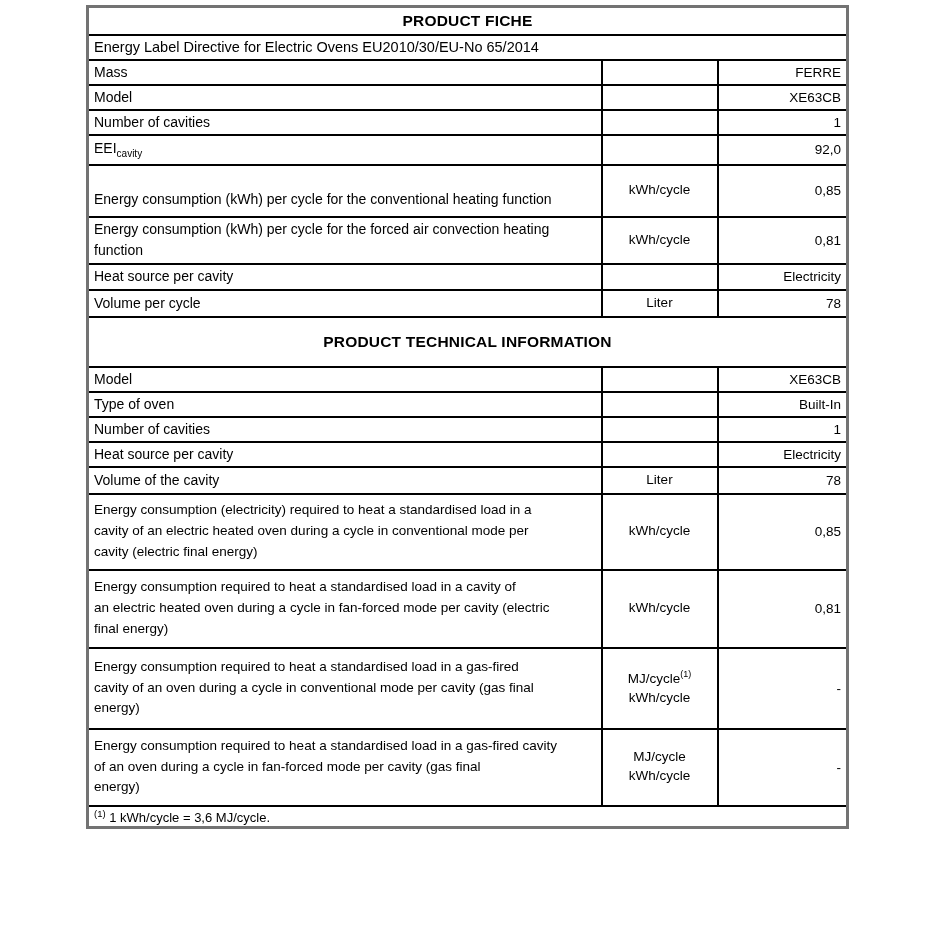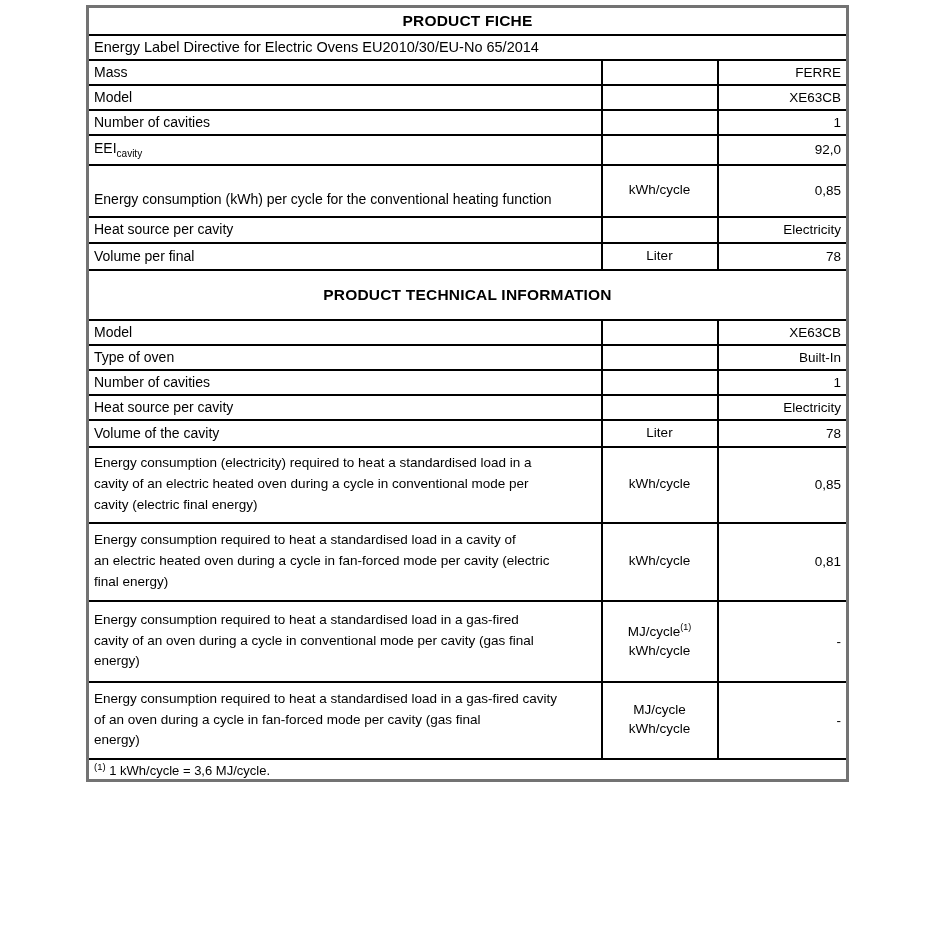--- a/index.html
+++ b/index.html
@@ -69,27 +69,33 @@
     <tr style="height:30px">
       <td class="lbl vtop"><span>EEI</span><sub class="subsc">cavity</sub></td>
       <td class="unit"></td>
       <td class="val">92,0</td>
     </tr>
     <tr style="height:52px">
       <td class="lbl vbottom">Energy consumption (kWh) per cycle for the conventional heating function</td>
       <td class="unit">kWh/cycle</td>
       <td class="val">0,85</td>
     </tr>
+    <tr style="height:47px">
+      <td class="lbl">Energy consumption (kWh) per cycle for the forced air convection heating
+function</td>
+      <td class="unit">kWh/cycle</td>
+      <td class="val">0,81</td>
+    </tr>
     <tr style="height:26px">
       <td class="lbl">Heat source per cavity</td>
       <td class="unit"></td>
       <td class="val">Electricity</td>
     </tr>
     <tr style="height:27px">
-      <td class="lbl">Volume per final</td>
+      <td class="lbl">Volume per cycle</td>
       <td class="unit">Liter</td>
       <td class="val">78</td>
     </tr>
 
     <tr style="height:50px">
       <td class="hdr" colspan="3">PRODUCT TECHNICAL INFORMATION</td>
     </tr>
 
     <tr style="height:24px">
       <td class="lbl">Model</td>

